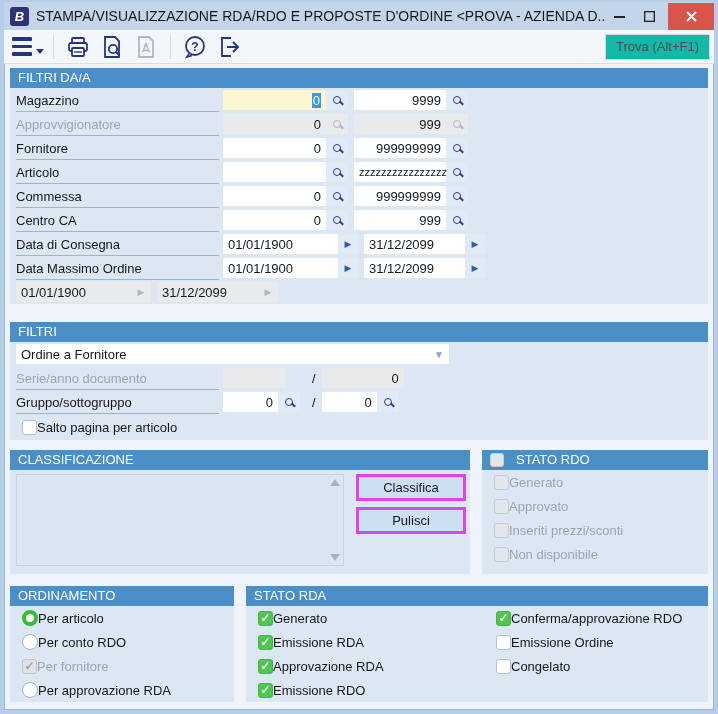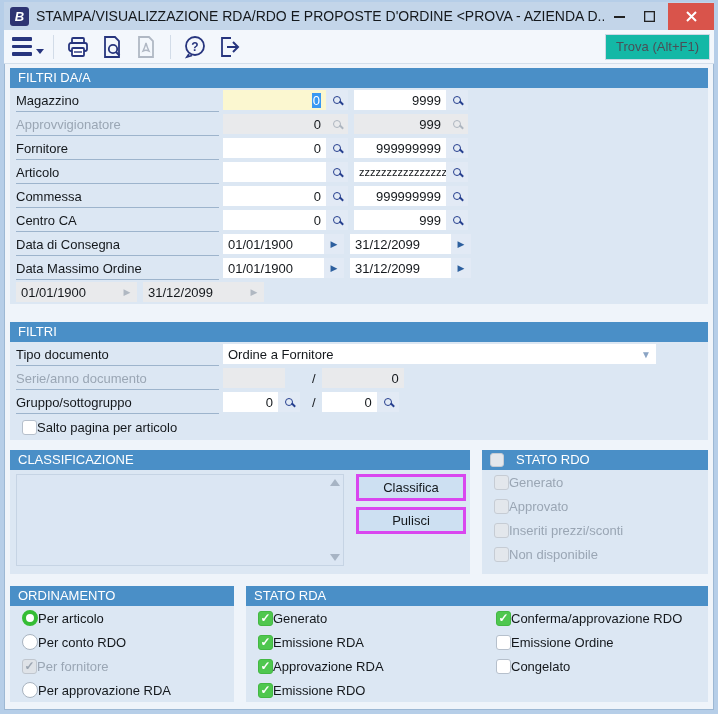--- a/index.html
+++ b/index.html
@@ -46,21 +46,21 @@
   .frow { display:flex; align-items:center; height:24px; padding-left:6px; }
   .flabel { width:203px; height:23px; line-height:23px; border-bottom:1px solid #9db4cc;
             margin-right:4px; flex-shrink:0; }
   .flabel.dis { color:#9aa6b4; }
   .fgroup { display:flex; align-items:center; margin-right:6px; }
   .field { background:#fff; height:20px; display:flex; align-items:center; padding:0 5px; font-size:13px; }
   .field.num { justify-content:flex-end; }
   .field.dis { background:#e9eaec; }
   .field.yellow { background:#fbf7d0; }
   .sel-hl { background:#3898f2; color:#fff; padding:0 1px; }
-  .w103 { width:103px; } .w100 { width:92px; } .w105 { width:101px; } .w101 { width:101px; }
+  .w103 { width:103px; } .w100 { width:92px; } .w105 { width:115px; } .w101 { width:101px; }
   .w62 { width:62px; } .w82 { width:82px; } .w55 { width:55px; }
 
   .magbtn { width:22px; height:20px; background:#e2eaf5; display:flex; align-items:center; justify-content:center; }
   .mag-glyph { width:8px; height:8px; border:1.6px solid #27408f; border-radius:50%; position:relative; }
   .mag-glyph::after { content:""; position:absolute; width:5px; height:1.8px; background:#27408f;
                       right:-4px; bottom:-1px; transform:rotate(45deg); }
   .magbtn.dis { background:#e9eaec; }
   .magbtn.dis .mag-glyph { border-color:#aeb6c0; } .magbtn.dis .mag-glyph::after { background:#aeb6c0; }
 
   .datebtn { width:20px; height:20px; background:#e2eaf5; display:flex; align-items:center;
@@ -335,21 +335,20 @@
         </div>
       </div>
     </div>
 
     <div class="gap18"></div>
 
     <div class="section">
       <div class="sec-head">FILTRI</div>
 
       <div class="frow">
-        <div class="flabel">Tipo documento</div>
         <div class="dropdown">
           <span>Ordine a Fornitore</span>
           <span class="dd-arrow">▼</span>
         </div>
       </div>
 
       <div class="frow">
         <div class="flabel dis">Serie/anno documento</div>
         <div class="fgroup" style="width:77px;">
           <div class="field dis w62"></div>

